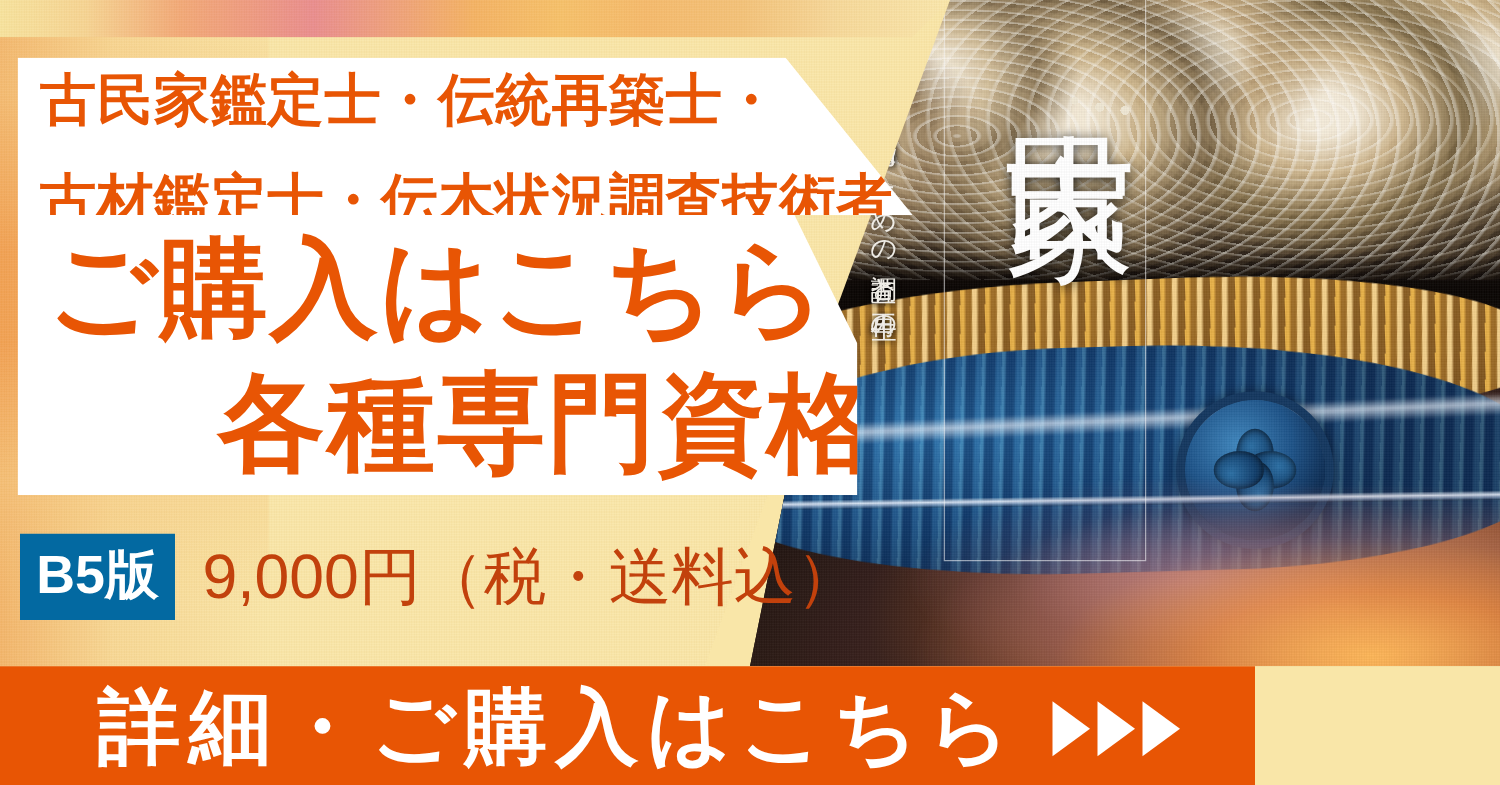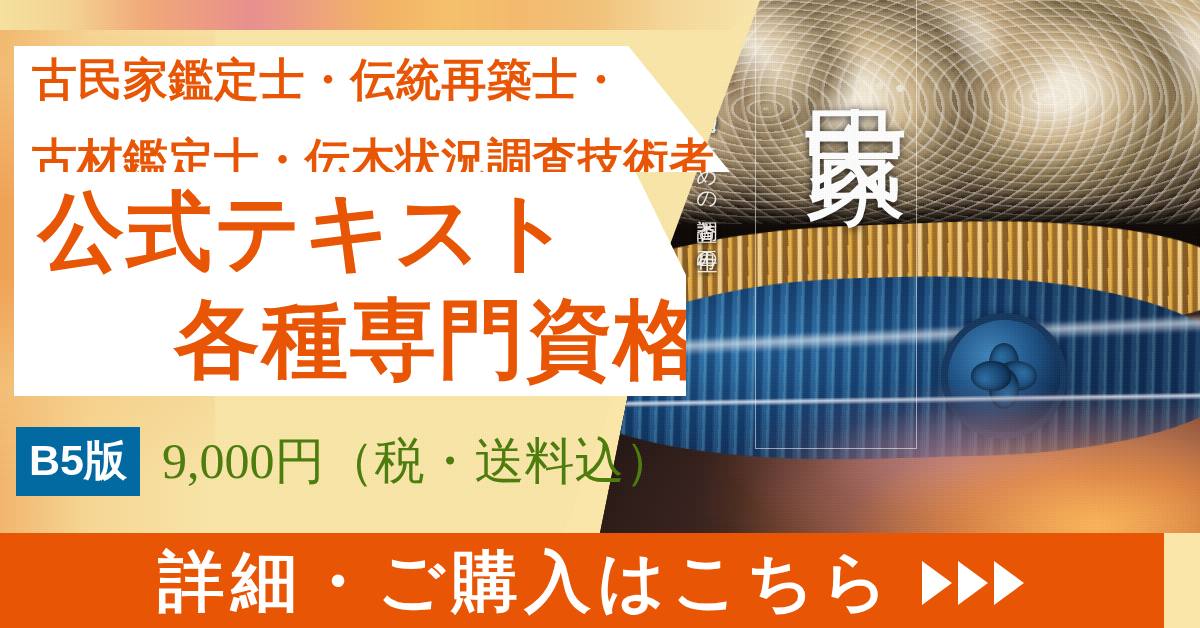--- a/index.html
+++ b/index.html
@@ -238,28 +238,28 @@
     position:absolute;left:16px;top:427px;height:68px;
     display:flex;align-items:center;
   }
   .badge{
     background:#0369a1;color:#ffffff;
     font-size:43px;font-weight:700;line-height:1;
     padding:12px 13px 14px 13px;
     letter-spacing:0px;
   }
   .price{
-    color:#4d7c0f;font-size:50px;font-weight:400;
+    color:#c2410c;font-size:50px;font-weight:400;
     margin-left:22px;letter-spacing:0px;white-space:nowrap;
-    font-family:Liberation Serif, serif;
+    font-family:Liberation Sans, sans-serif;
   }
 
   
   .cta{
-    position:absolute;left:0;bottom:0;width:1164px;height:95px;
+    position:absolute;left:0;bottom:0;width:1004px;height:95px;
     background:#E85504;
     display:flex;align-items:center;justify-content:center;
     gap:26px;
   }
   .cta-text{
     color:#ffffff;font-size:66px;font-weight:700;
     letter-spacing:7px;line-height:1;white-space:nowrap;
     margin-left:18px;
   }
   .arrows{display:flex;align-items:center;gap:6px;margin-top:4px;}
@@ -314,21 +314,21 @@
   <div class="left-bloom"></div>
   <div class="top-gradient"></div>
   <div class="grain"></div>
 
   <div class="card" id="card-cert">
     <div class="ln">古民家鑑定士・伝統再築士・</div>
     <div class="ln">古材鑑定士・伝木状況調査技術者</div>
   </div>
 
   <div class="card" id="card-main">
-    <div class="big l1">公式テキスト</div>
+    <div class="big l1">ご購入はこちら</div>
     <div class="big l2">各種専門資格</div>
   </div>
 
   <div class="price-row">
     <span class="badge">B5版</span>
     <span class="price">9,000円（税・送料込）</span>
   </div>
 
   <div class="cta">
     <span class="cta-text">詳細・ご購入はこちら</span>

